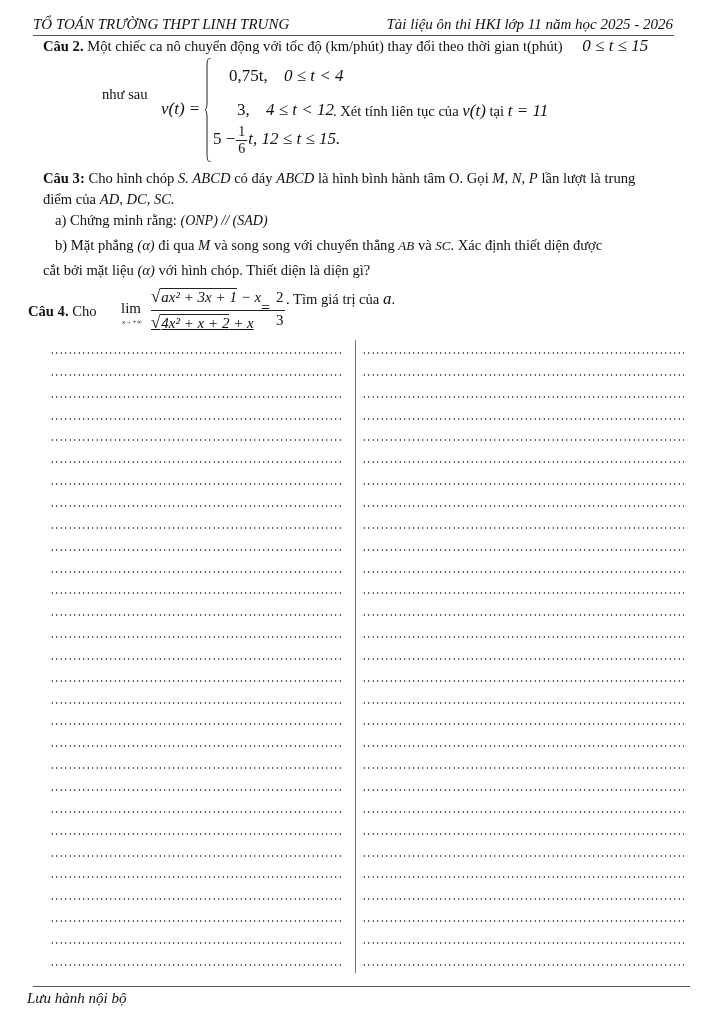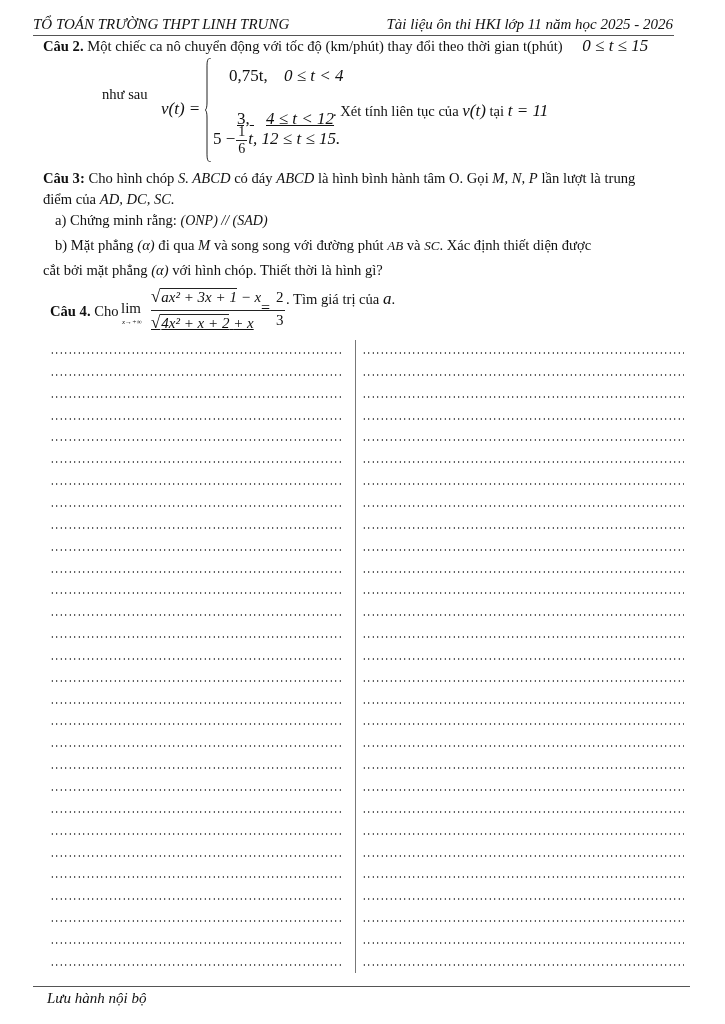--- a/index.html
+++ b/index.html
@@ -48,21 +48,21 @@
 <div class="abs m big" style="left:161px; top:99px;">v(t) =</div>
 
 <svg class="brace" viewBox="0 0 6 104" preserveAspectRatio="none">
   <path d="M6 0 C2 0 2 4 2 10 L2 44 C2 50 1 52 0 52 C1 52 2 54 2 60 L2 94 C2 100 2 104 6 104" fill="none" stroke="#222" stroke-width="1"></path>
 </svg>
 
 <div class="abs mr big" style="left:213px; top:66px;margin-left:16px;">
   <span>0,75t,</span>
   <span class="m" style="margin-left:12px;">0 ≤ t &lt; 4</span>
 </div>
-<div class="abs mr big" style="left:237px; top:109px;text-decoration:underline;">
+<div class="abs mr big" style="left:237px; top:100px;">
   <span>3,</span>
   <span class="m" style="margin-left:12px;">4 ≤ t &lt; 12</span>
 </div>
 <div class="abs mr big" style="left:213px; top:124px;">
   <span>5 −</span><span class="frac" style="font-size:14px; margin:0 1px;"><span class="num">1</span><span class="den">6</span></span><span class="m">t,</span>
   <span class="m">12 ≤ t ≤ 15.</span>
 </div>
 
 <div class="abs txt" style="left:333px; top:101px;">
   <span>. Xét tính liên tục của</span>
@@ -87,32 +87,32 @@
 </div>
 <div class="abs txt" style="left:55px; top:212px;">
   <span>a) Chứng minh rằng:</span>
   <span class="m" style="font-size:14px;">(ONP) // (SAD)</span>
 </div>
 <div class="abs txt" style="left:55px; top:237px;">
   <span>b) Mặt phẳng</span>
   <span class="m">(α)</span>
   <span>đi qua</span>
   <span class="m">M</span>
-  <span>và song song với đường phút</span>
+  <span>và song song với chuyển thẳng</span>
   <span class="m" style="font-size:13px;">AB</span>
   <span>và</span>
   <span class="m" style="font-size:13px;">SC</span><span>. Xác định thiết diện được</span>
 </div>
 <div class="abs txt" style="left:43px; top:262px;">
-  <span>cắt bởi mặt phẳng</span>
+  <span>cắt bởi mặt liệu</span>
   <span class="m">(α)</span>
-  <span>với hình chóp. Thiết thời là hình gì?</span>
+  <span>với hình chóp. Thiết diện là diện gì?</span>
 </div>
 
-<div class="abs txt" style="left:50px; top:303px;">
+<div class="abs txt" style="left:28px; top:303px;">
   <span class="b">Câu 4.</span>
   <span>Cho</span>
 </div>
 <div class="abs mr" style="left:121px; top:300px; font-size:15px;">lim</div>
 <div class="abs m" style="left:122px; top:318px; font-size:7px;">x→+∞</div>
 
 <div class="abs m" style="left:151px; top:287px; font-size:15px;">
   <span style="font-style:normal; font-size:17px;">√</span><span class="sqrt">ax² + 3x + 1</span>
   <span>− x</span>
 </div>
@@ -186,14 +186,14 @@
     <div class="dotline" style="left: 50px; top: 920px; width: 292px;"></div>
     <div class="dotline" style="left: 362px; top: 920px; width: 322px;"></div>
     <div class="dotline" style="left: 50px; top: 942px; width: 292px;"></div>
     <div class="dotline" style="left: 362px; top: 942px; width: 322px;"></div>
     <div class="dotline" style="left: 50px; top: 964px; width: 292px;"></div>
     <div class="dotline" style="left: 362px; top: 964px; width: 322px;"></div>
   </div>
 <div class="divider"></div>
 
 <div class="rule" style="left:33px; top:986px; width:657px;"></div>
-<div class="abs hdr" style="left:47px; top:990px;text-align:right;">Lưu hành nội bộ</div>
+<div class="abs hdr" style="left:27px; top:990px;text-align:right;">Lưu hành nội bộ</div>
 <div class="abs hdr" style="right:65px; top:990px;margin-top:39px;">Trang 3</div>
 
 </body></html>

